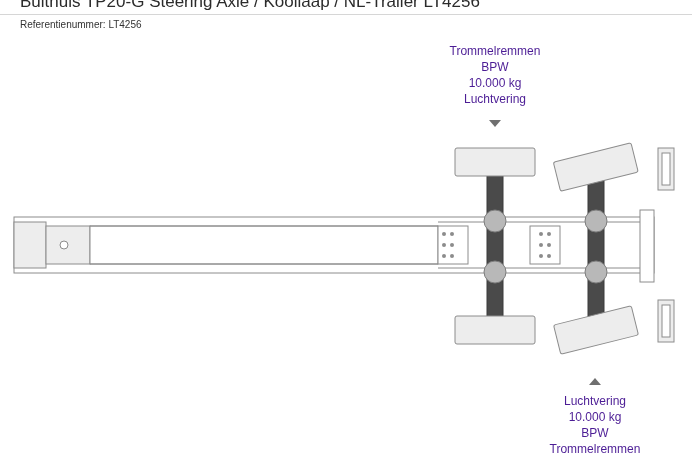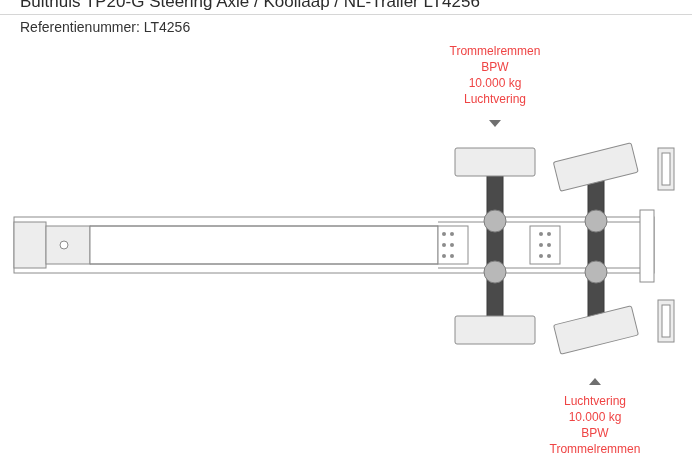--- a/index.html
+++ b/index.html
@@ -37,32 +37,32 @@
     top: 14px;
     left: 0;
     width: 692px;
     height: 1px;
     background: #d6d6d6;
   }
   .refline {
     position: absolute;
     top: 19px;
     left: 20px;
-    font-size: 14px;
+    font-size: 10px;
     color: #333333;
     white-space: nowrap;
   }
 
   
   .annot {
     position: absolute;
     font-size: 12px;
     line-height: 16px;
     text-align: center;
-    color: #ef4444;
+    color: #4c1d95;
     white-space: nowrap;
   }
   .annot-top {
     top: 43px;
     left: 395px;
     width: 200px;
   }
   .annot-bottom {
     top: 393px;
     left: 495px;

